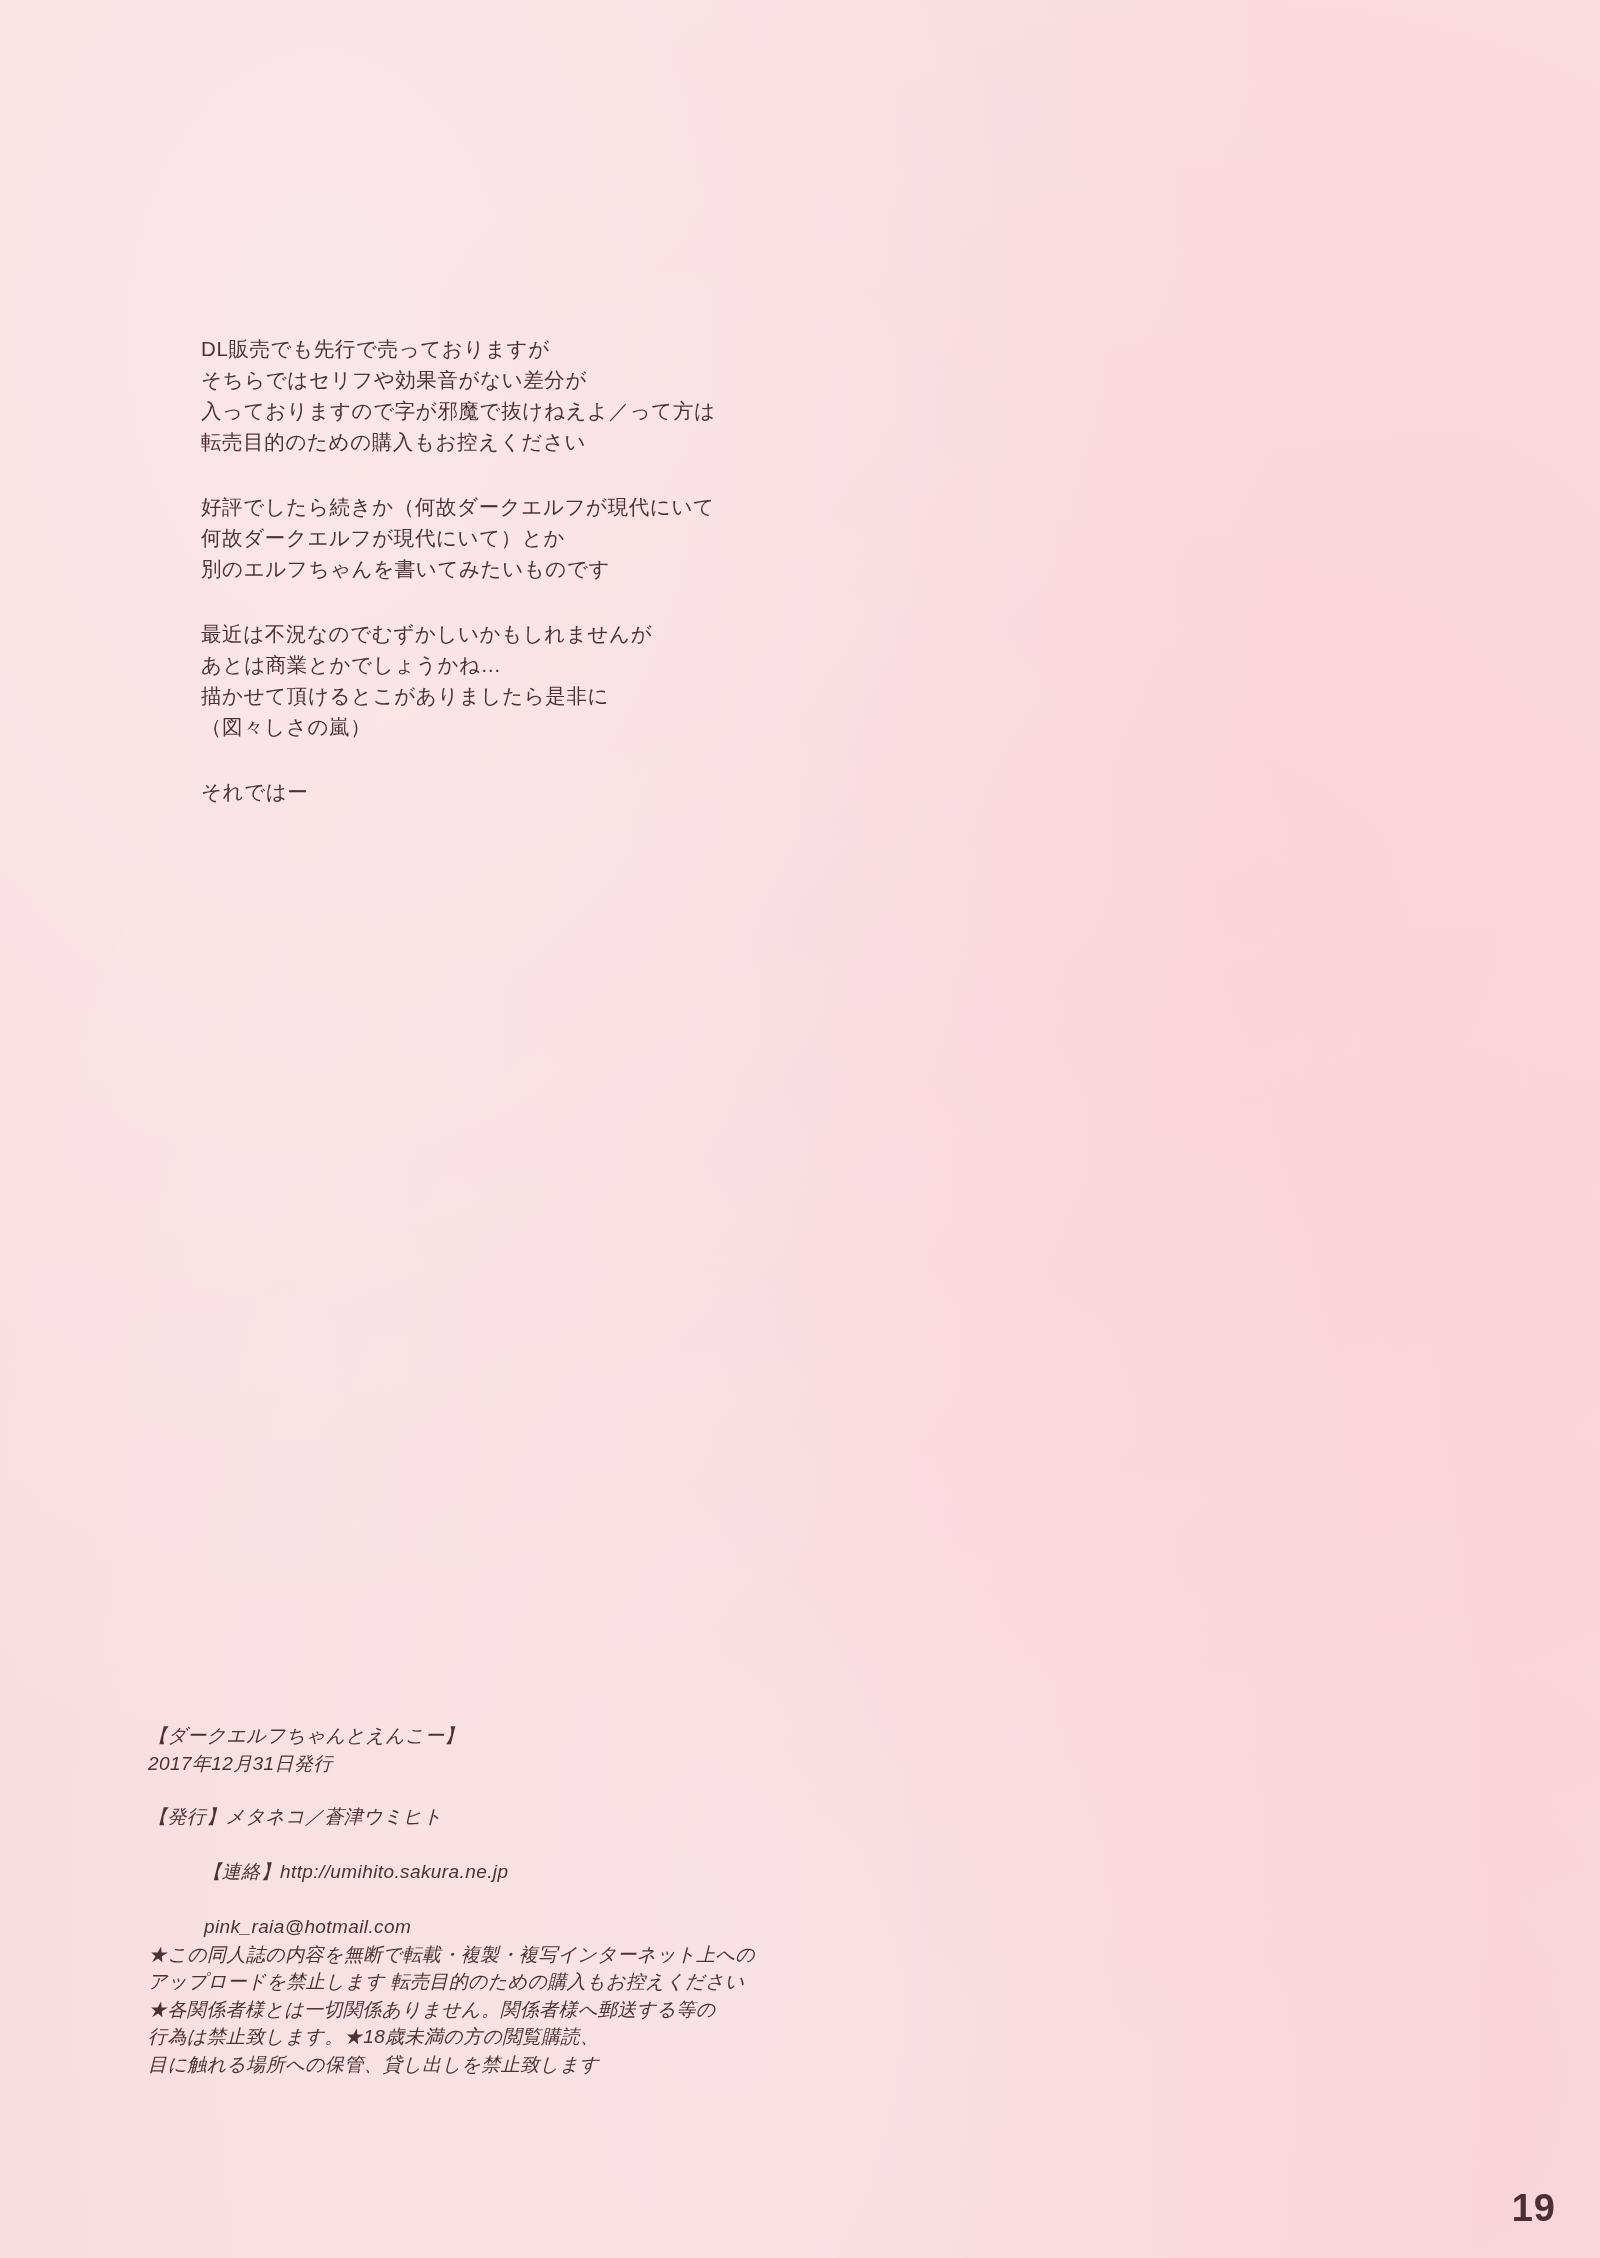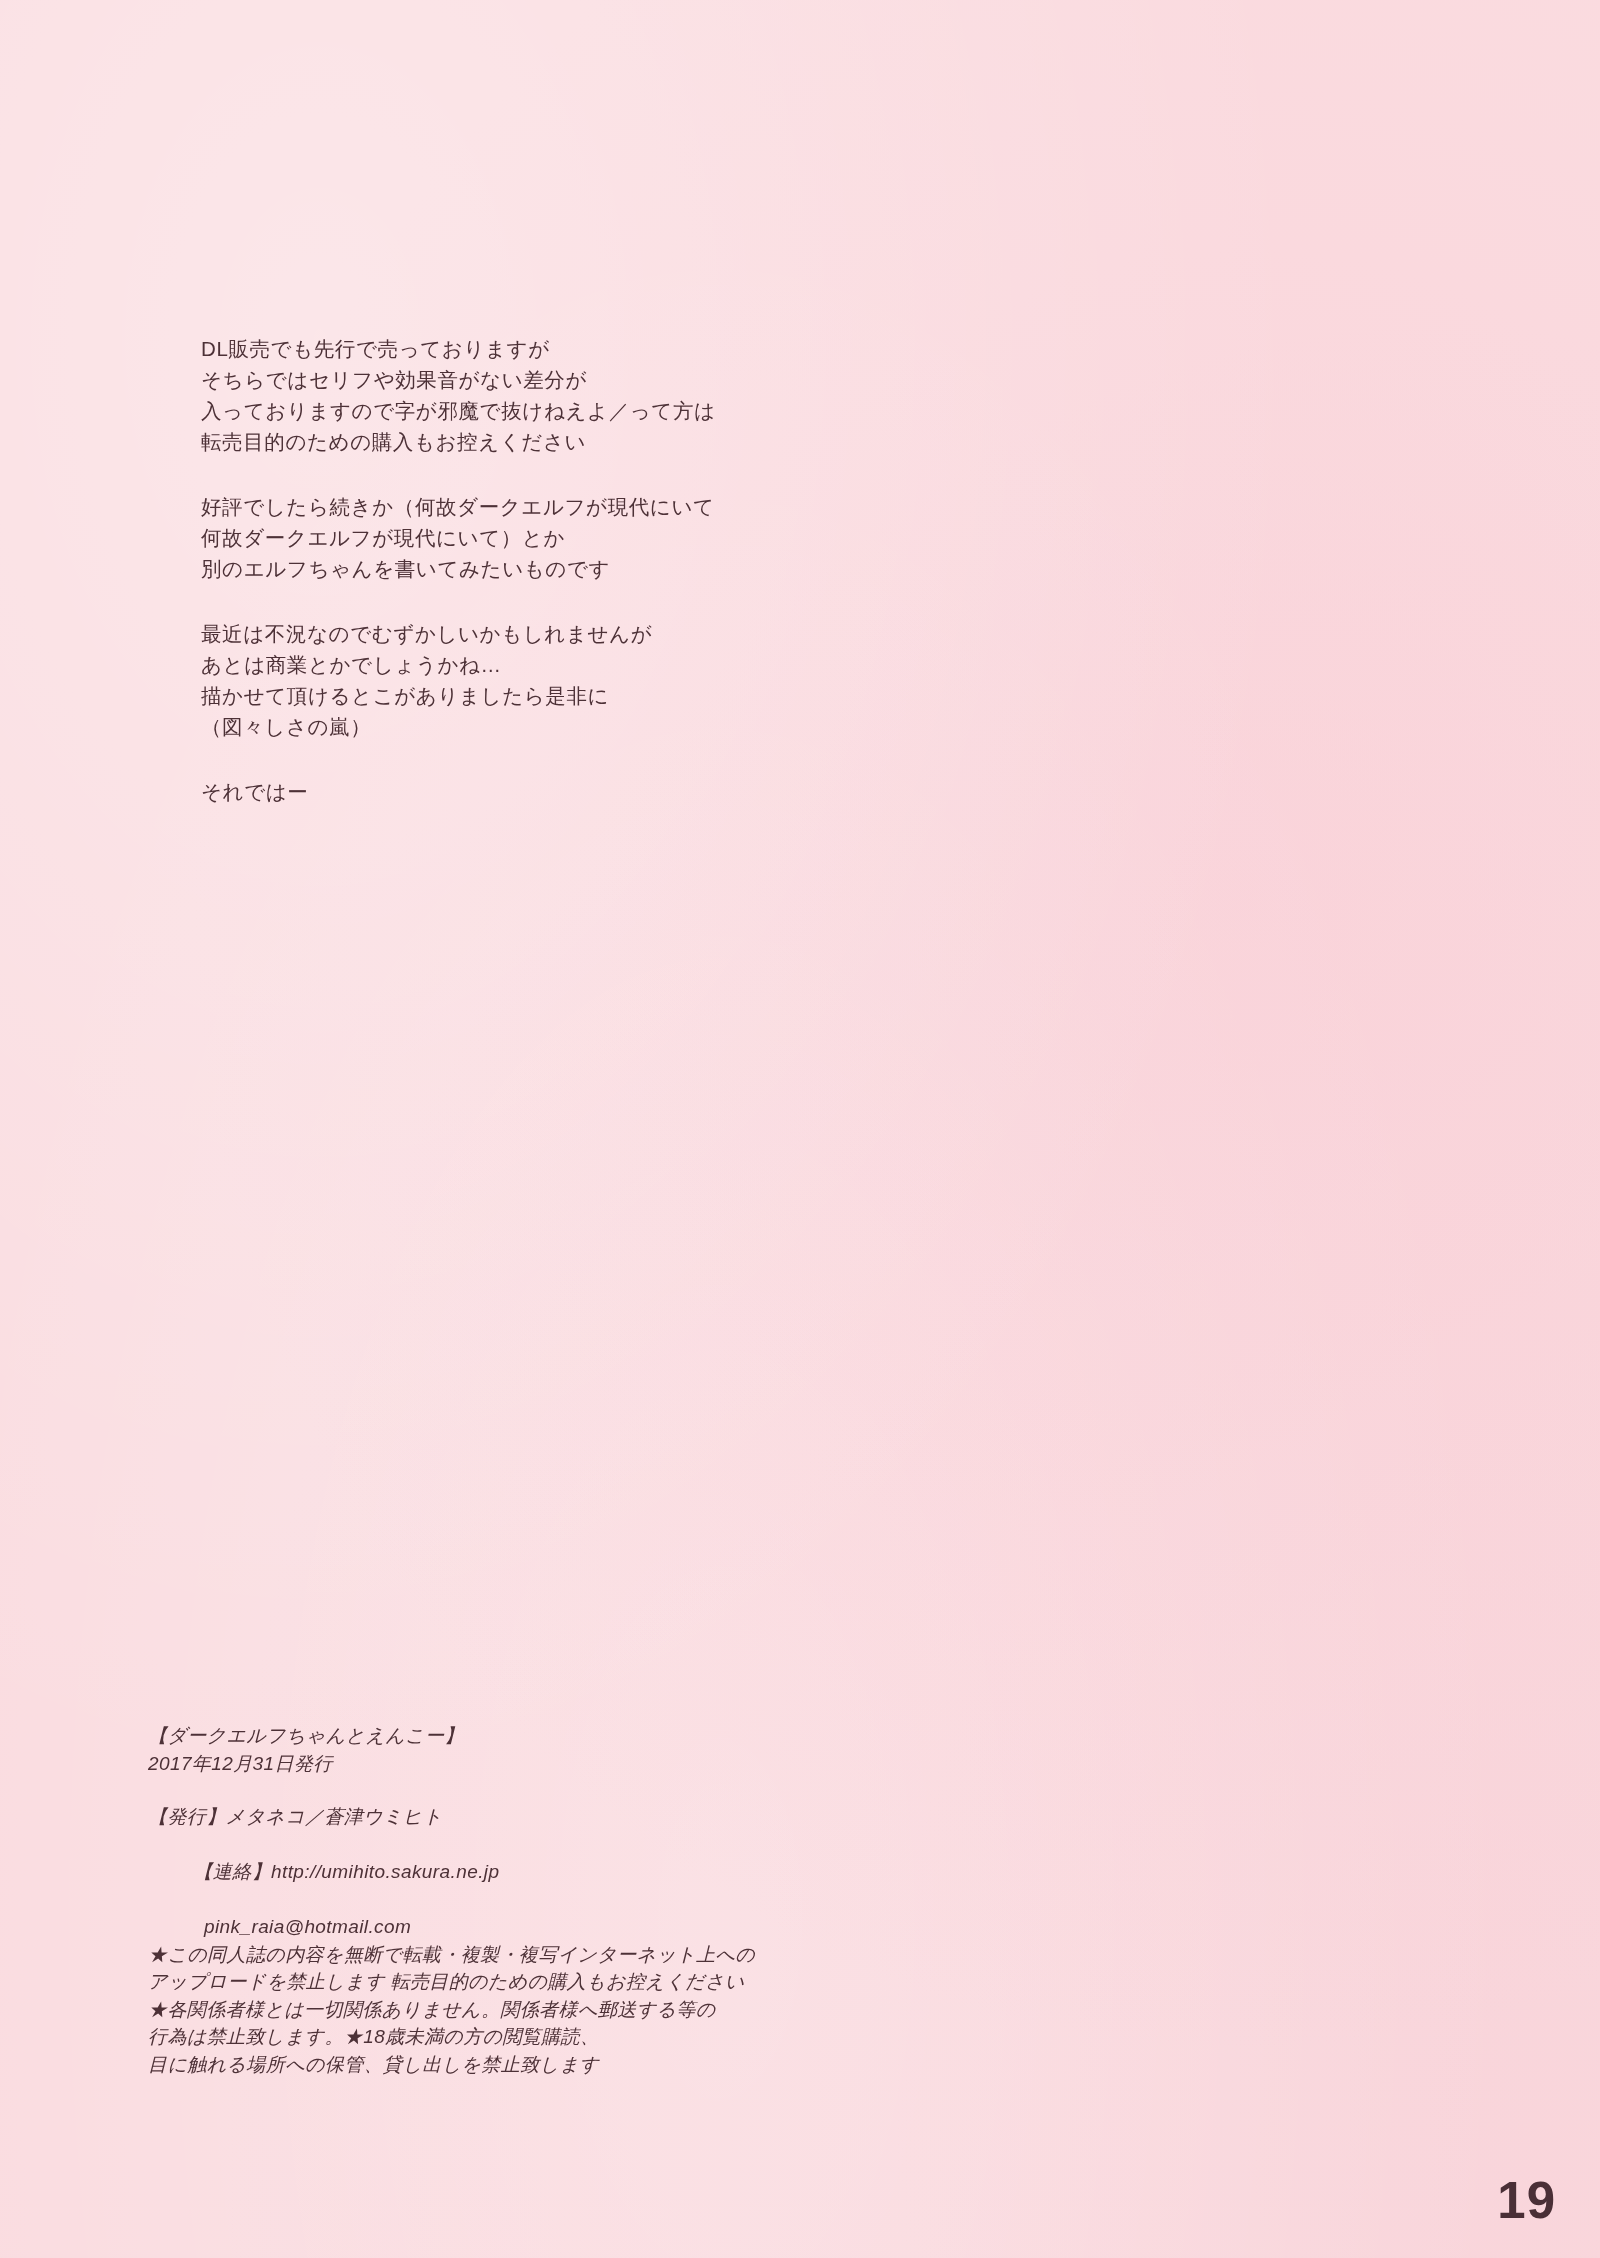--- a/index.html
+++ b/index.html
@@ -71,28 +71,29 @@
   }
   .colophon .group:last-child {
     margin-bottom: 0;
   }
   .indent-1 {
     padding-left: 56px;
   }
   .link {
     text-decoration: none;
     color: #4d3137;
+    margin-left: 9px;
   }
 
   
   .page-number {
     position: absolute;
     right: 44px;
     bottom: 28px;
-    font-size: 51px;
+    font-size: 38px;
     font-weight: bold;
     color: #4a2f36;
     letter-spacing: 1px;
     text-align: right;
   }
 </style>
 </head>
 <body>
 
 <div class="page">

